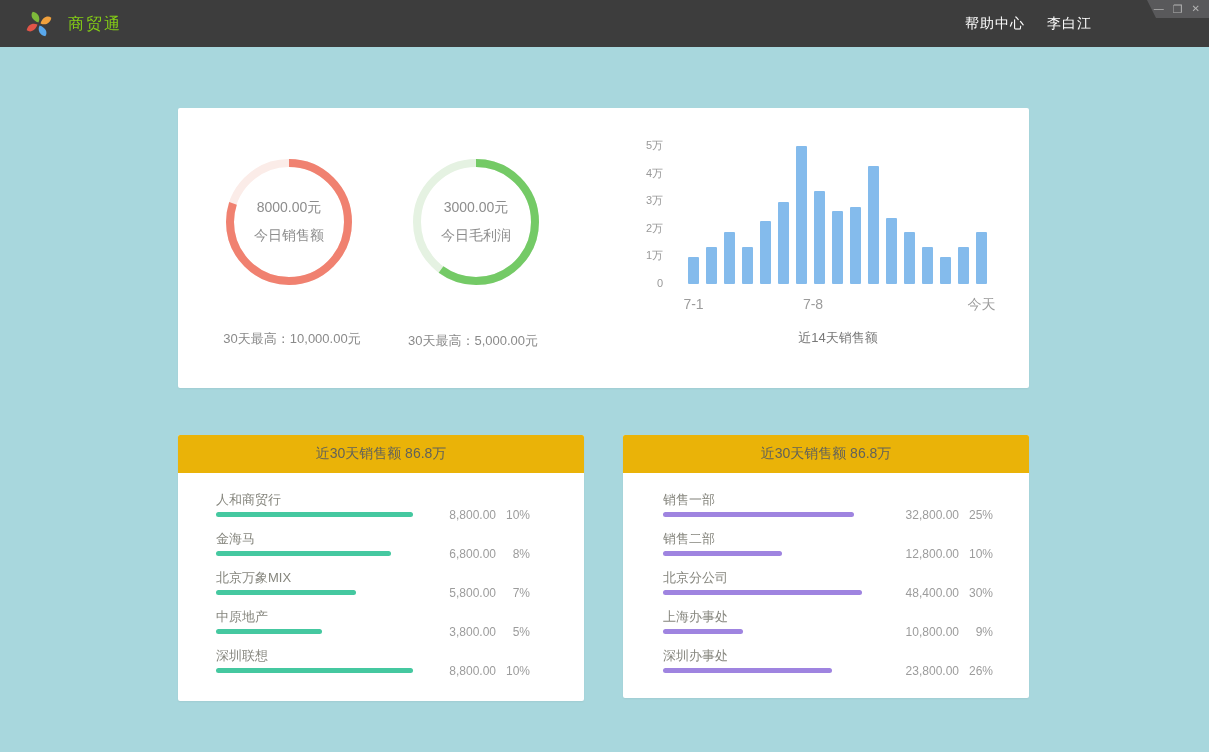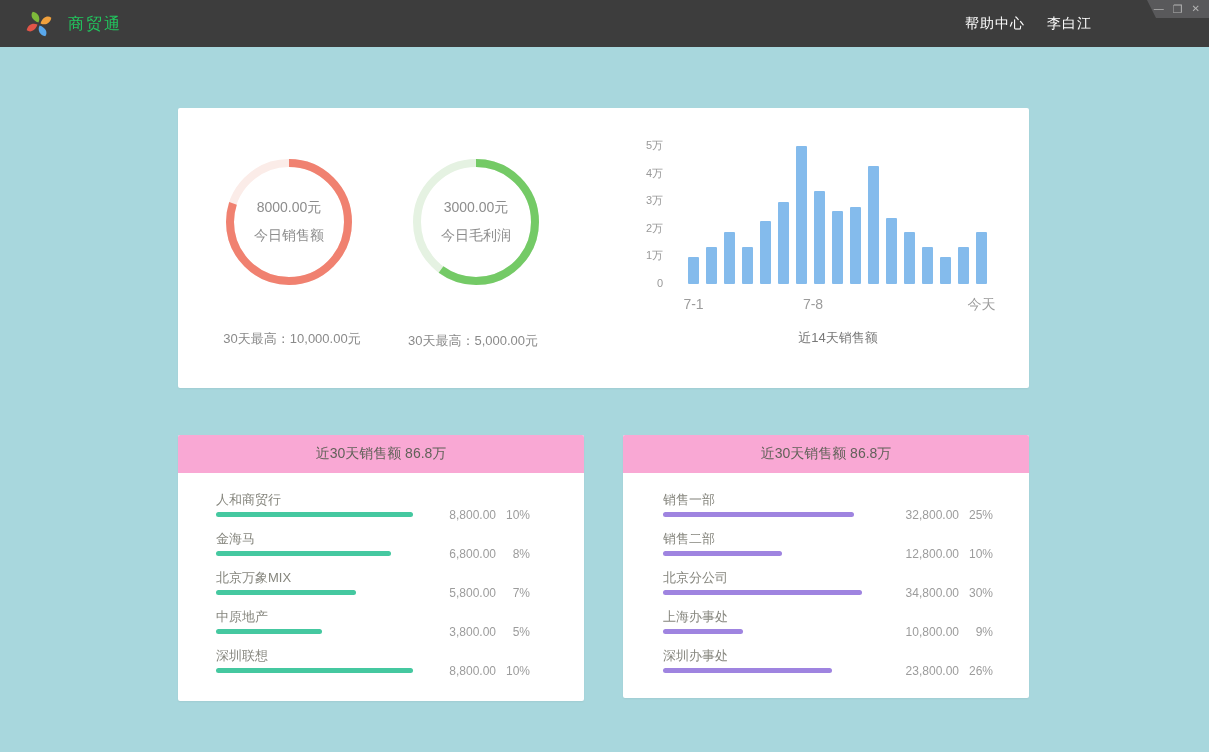--- a/index.html
+++ b/index.html
@@ -5,21 +5,21 @@
   * { margin:0; padding:0; box-sizing:border-box; }
   html,body { width:1209px; height:752px; }
   body {
     position:relative; overflow:hidden;
     background:#a8d7dd;
     font-family:"Liberation Sans","DejaVu Sans",sans-serif;
   }
   
   .titlebar { position:absolute; top:0; left:0; width:1209px; height:47px; background:#3d3d3d; }
   .logo { position:absolute; left:24px; top:9px; width:30px; height:30px; }
-  .app-title { position:absolute; left:68px; top:14px; color:#22c55e; font-size:16px; letter-spacing:2px; }
+  .app-title { position:absolute; left:68px; top:14px; color:#84cc16; font-size:16px; letter-spacing:2px; }
   .tb-links { position:absolute; right:117px; top:0; height:47px; display:flex; align-items:center; gap:22px; }
   .tb-link { color:#ffffff; font-size:14px; cursor:pointer; letter-spacing:1px; }
   .win-patch { position:absolute; top:0; right:0; width:62px; height:18px; background:#59595b;
     clip-path:polygon(0 0,100% 0,100% 100%,9px 100%);
     display:flex; align-items:center; justify-content:flex-end; gap:9px; padding:0 9px 0 0; }
   .win-btn { color:#b3b3b3; font-size:10px; line-height:10px; cursor:pointer; }
   .win-btn.max { font-size:11px; }
   
   .card { position:absolute; background:#ffffff; border-radius:2px; box-shadow:0 1px 2px rgba(0,0,0,.05); }
   #topCard  { left:178px; top:108px; width:851px; height:280px; }
@@ -41,21 +41,21 @@
     text-align:right; font-size:11px; color:#999999; line-height:14px; }
   .bars { position:absolute; left:510px; bottom:104px; height:145px;
     display:flex; align-items:flex-end; gap:7px; }
   .bar { width:11px; border-radius:1px; }
   .xlabels { position:absolute; left:510px; top:188px; width:299px; height:14px;
     font-size:14px; color:#9b9b9b; }
   .xlabels span { position:absolute; transform:translateX(-50%); white-space:nowrap; }
   .chart-title { position:absolute; left:535px; top:221px; width:250px; text-align:center;
     font-size:13px; color:#787878; }
   
-  .card-header { height:38px; background:#f9a8d4; border-radius:2px 2px 0 0;
+  .card-header { height:38px; background:#eab308; border-radius:2px 2px 0 0;
     display:flex; align-items:center; justify-content:center; font-size:14px; color:#62625a; }
   .card-body { padding-top:20px; }
   .hrow { position:relative; margin-bottom:15px; padding-left:38px; }
   .dept .hrow { padding-left:40px; }
   .hlabel { font-size:13px; color:#86867e; line-height:14px; margin-bottom:5px; }
   .htrack { width:197px; height:5px; }
   .dept .htrack { width:199px; }
   .hbar { height:5px; border-radius:2.5px; }
   .hvals { position:absolute; right:54px; top:15px; display:flex; font-size:12px; color:#9c9c9c; }
   .dept .hvals { right:36px; }
@@ -225,21 +225,21 @@
          <span class="hval">12,800.00</span>
          <span class="hpct">10%</span>
        </div>
       </div>
       <div class="hrow">
         <div class="hlabel">北京分公司</div>
        <div class="htrack">
          <div class="hbar" style="width: 100%; background: rgb(159, 132, 224);"></div>
        </div>
        <div class="hvals">
-         <span class="hval">34,800.00</span>
+         <span class="hval">48,400.00</span>
          <span class="hpct">30%</span>
        </div>
       </div>
       <div class="hrow">
         <div class="hlabel">上海办事处</div>
        <div class="htrack">
          <div class="hbar" style="width: 40%; background: rgb(159, 132, 224);"></div>
        </div>
        <div class="hvals">
          <span class="hval">10,800.00</span>

